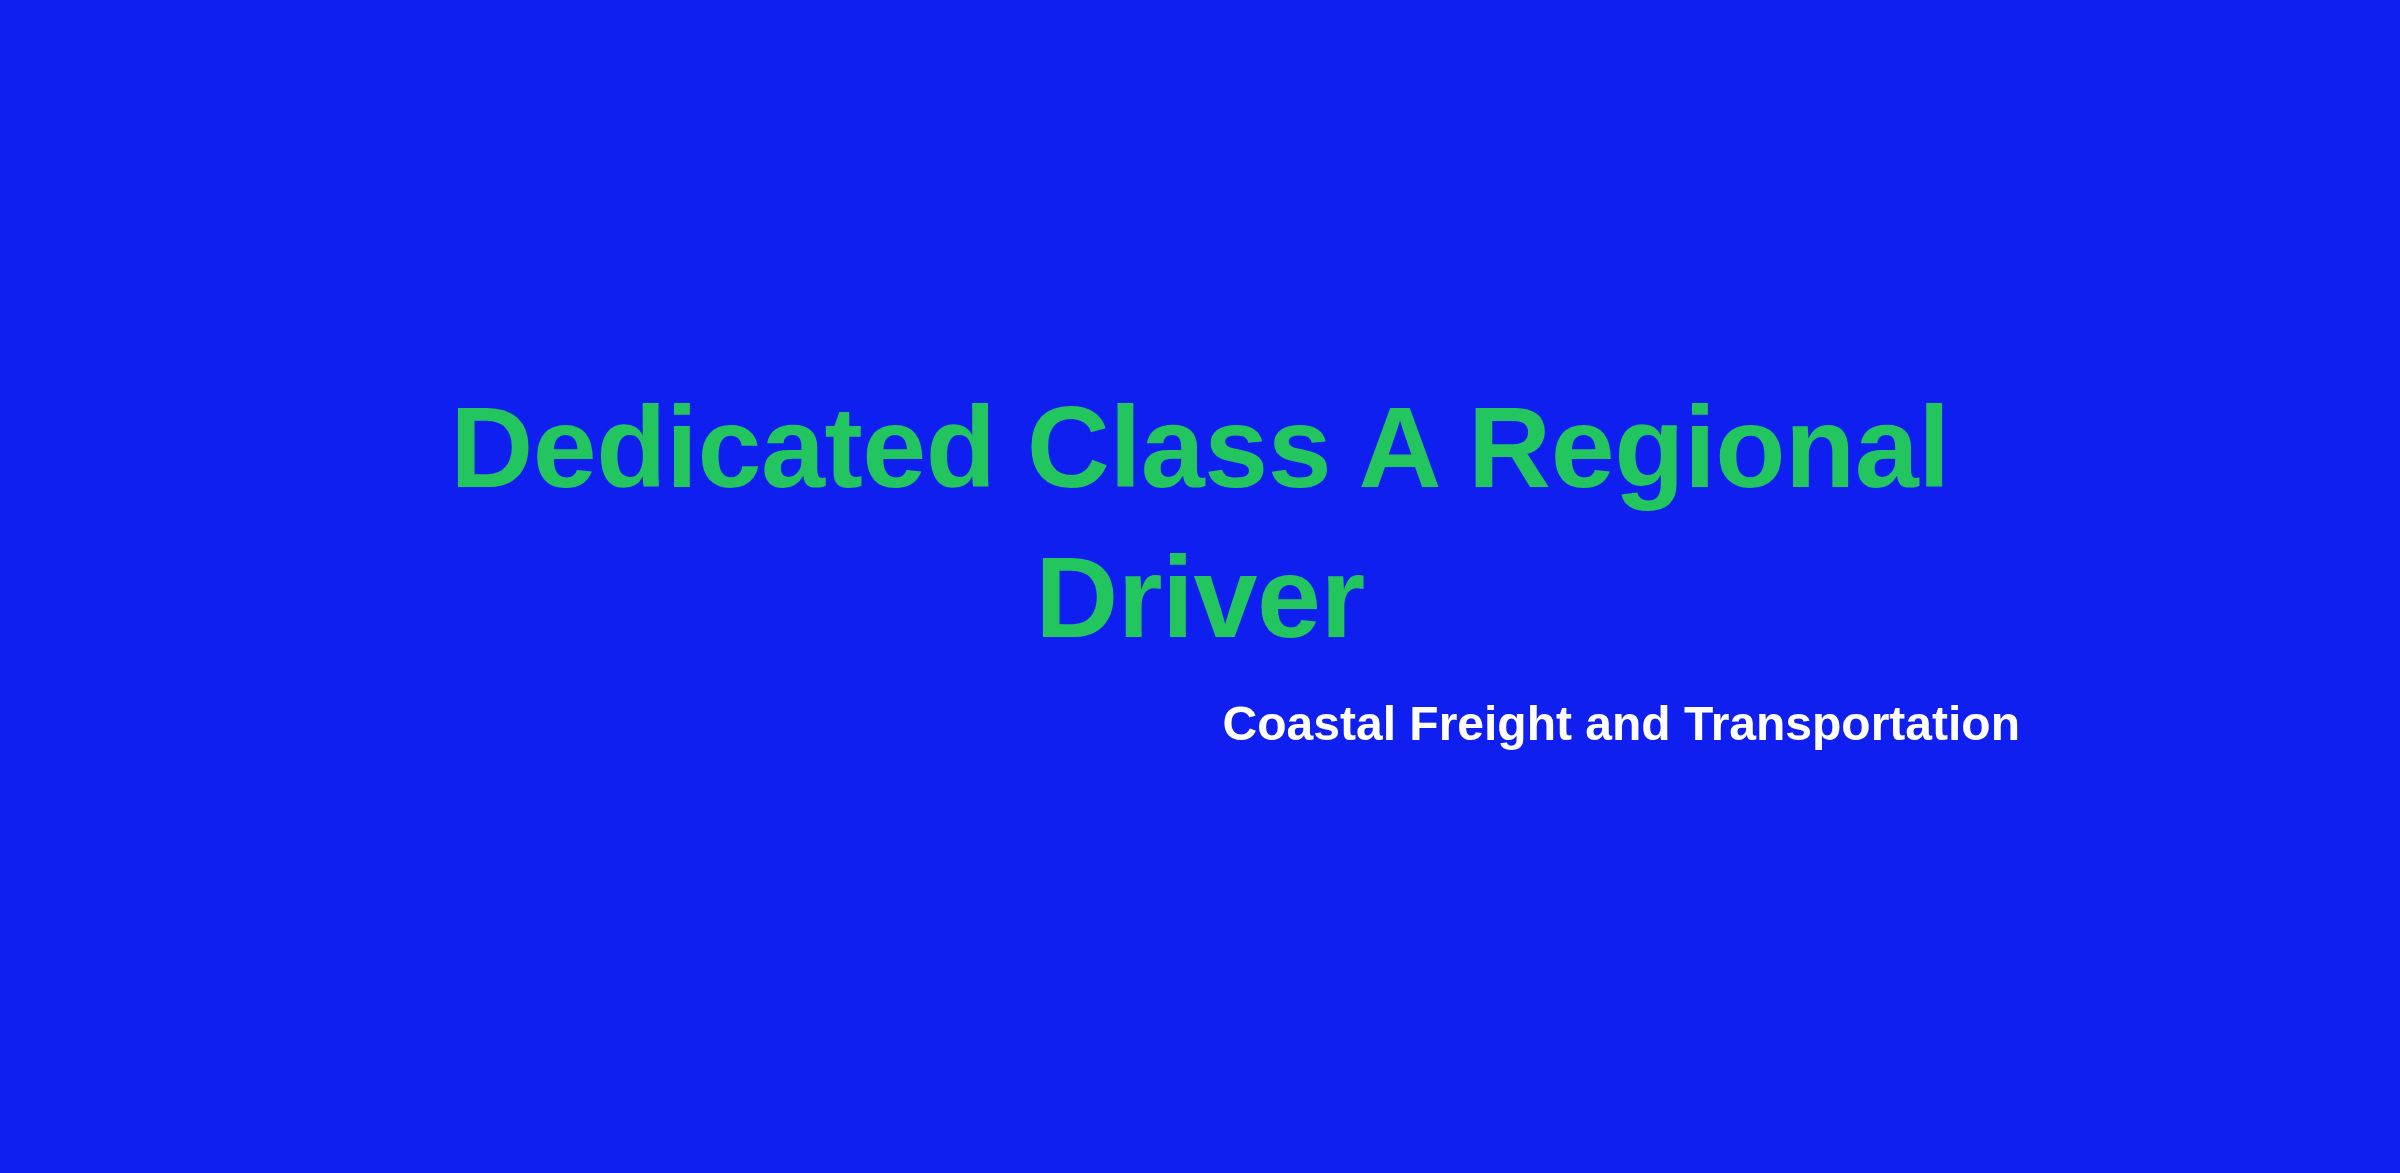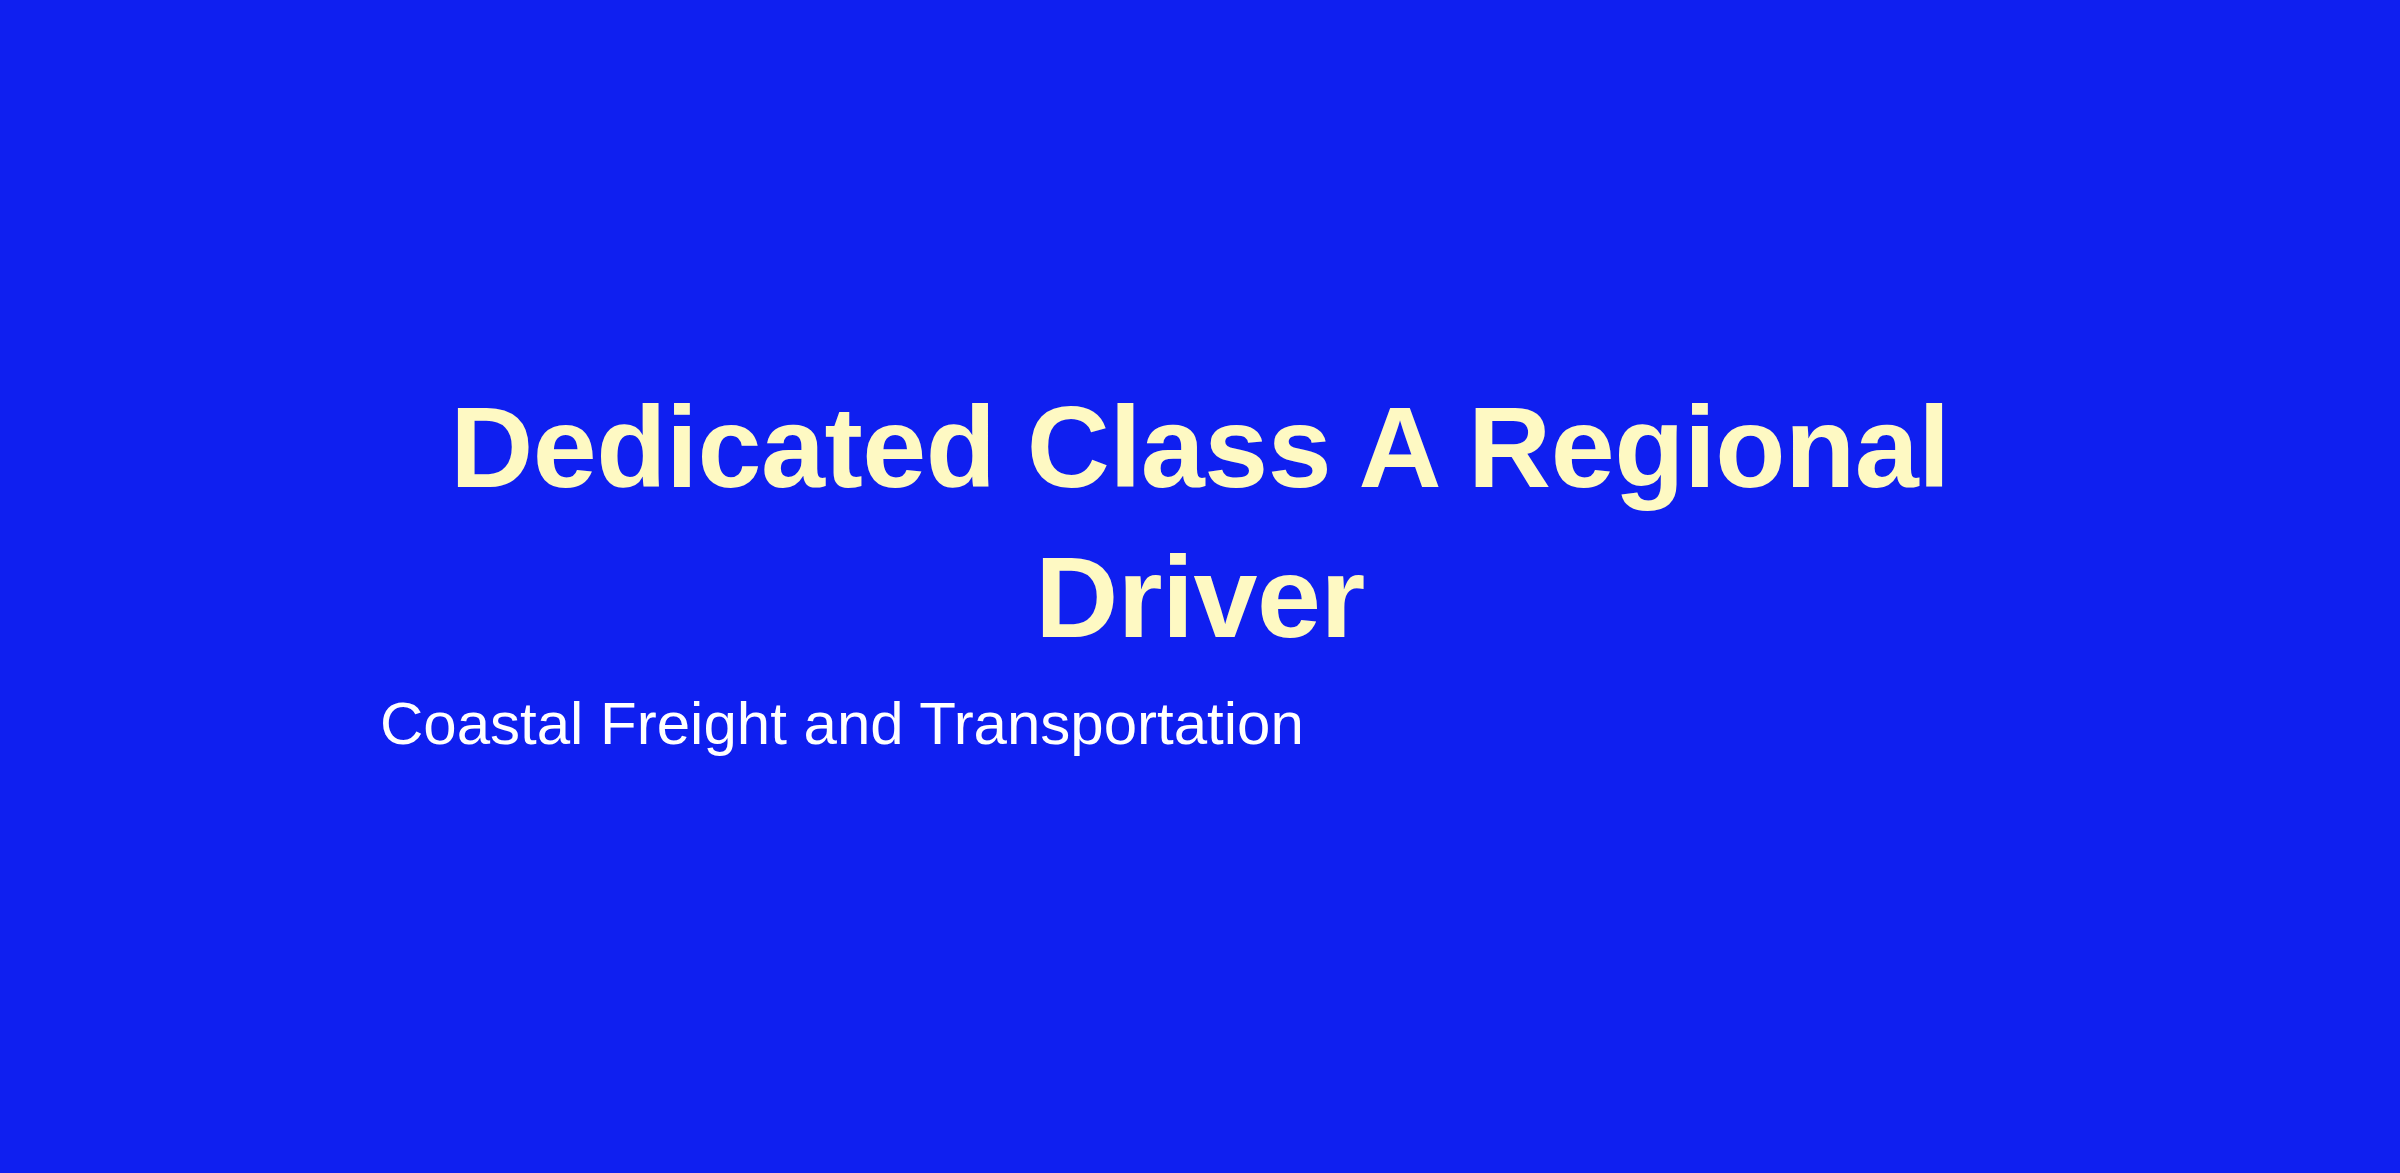--- a/index.html
+++ b/index.html
@@ -31,38 +31,38 @@
     text-align: center;
     margin-top: -32px;
   }
 
   #job-title {
     font-family: "Liberation Sans", sans-serif;
     font-size: 115px;
     font-weight: 700;
     line-height: 150px;
     letter-spacing: -0.5px;
-    color: #fef9c3;
+    color: #22c55e;
     margin: 0;
     padding: 0;
     text-align: center;
     word-wrap: break-word;
   }
 
   #company-name {
     font-family: "Liberation Sans", sans-serif;
-    font-size: 60px;
-    font-weight: 400;
+    font-size: 48px;
+    font-weight: 700;
     line-height: 92px;
     letter-spacing: 0px;
     color: #ffffff;
     margin: 0;
     padding: 0;
     margin-top: 6px;
-    text-align: left;
+    text-align: right;
     word-wrap: break-word;
   }
 </style>
 </head>
 <body>
 
 <div id="banner">
 
   <div id="hero-text-block">
 

